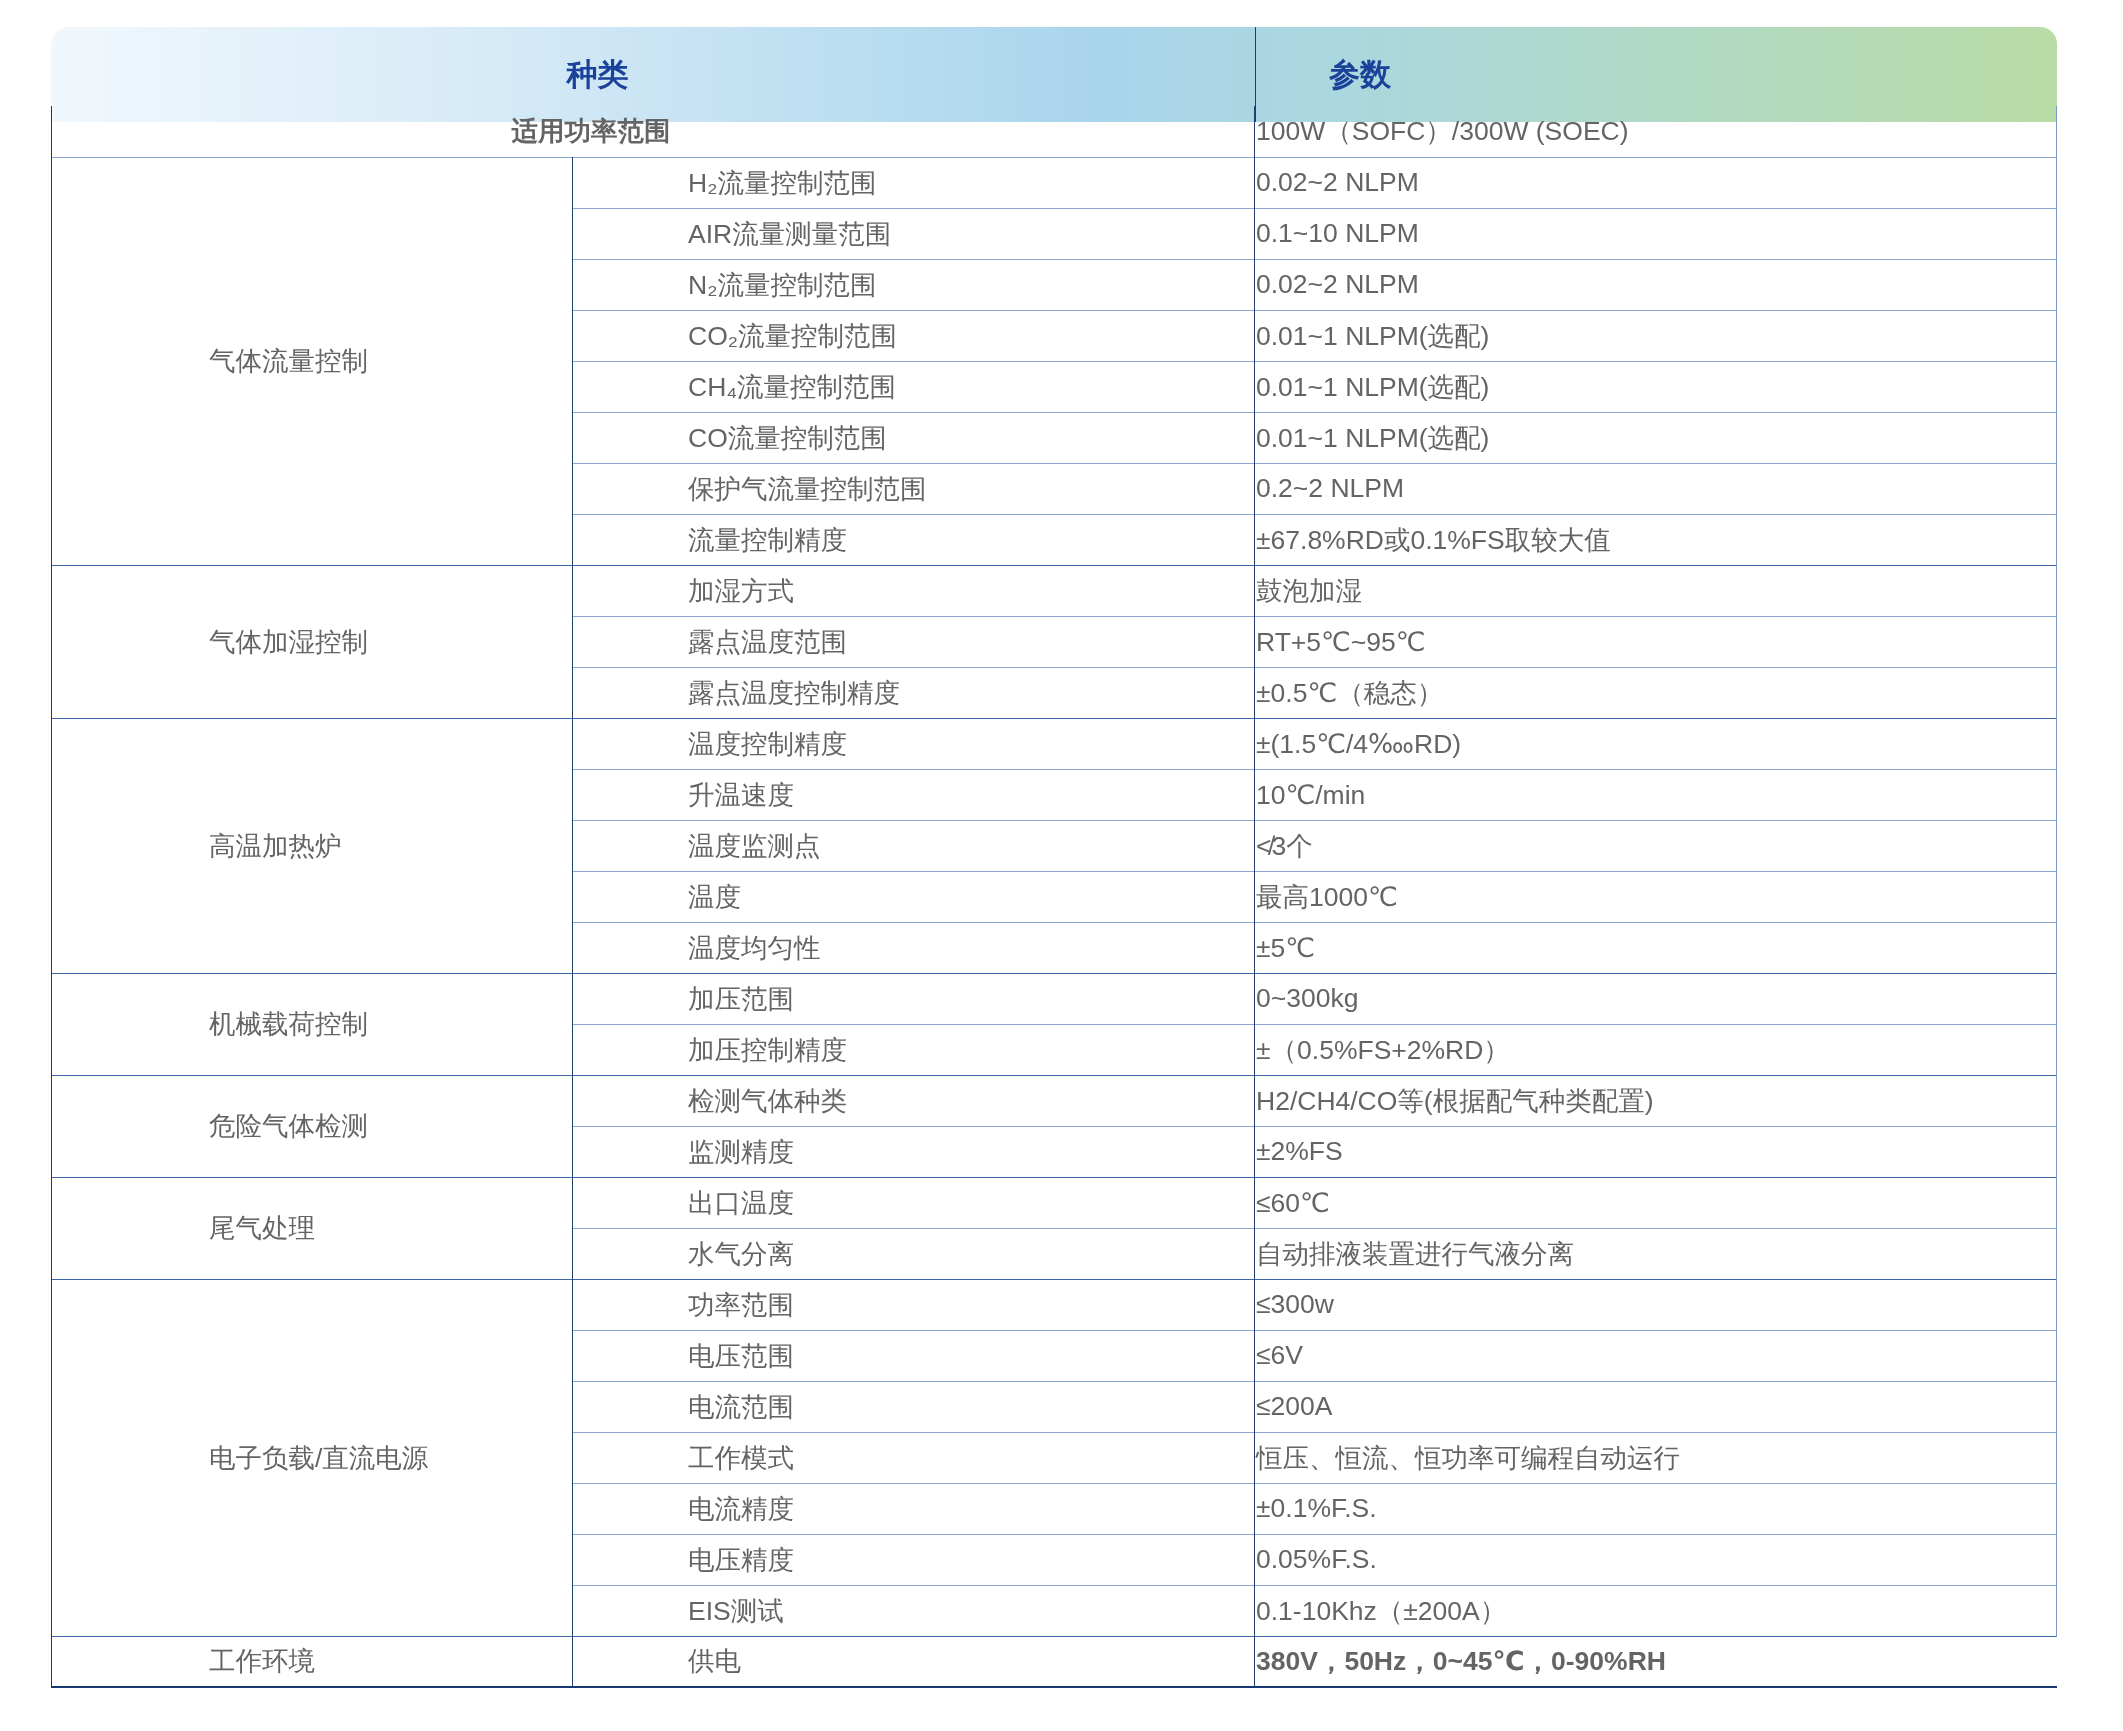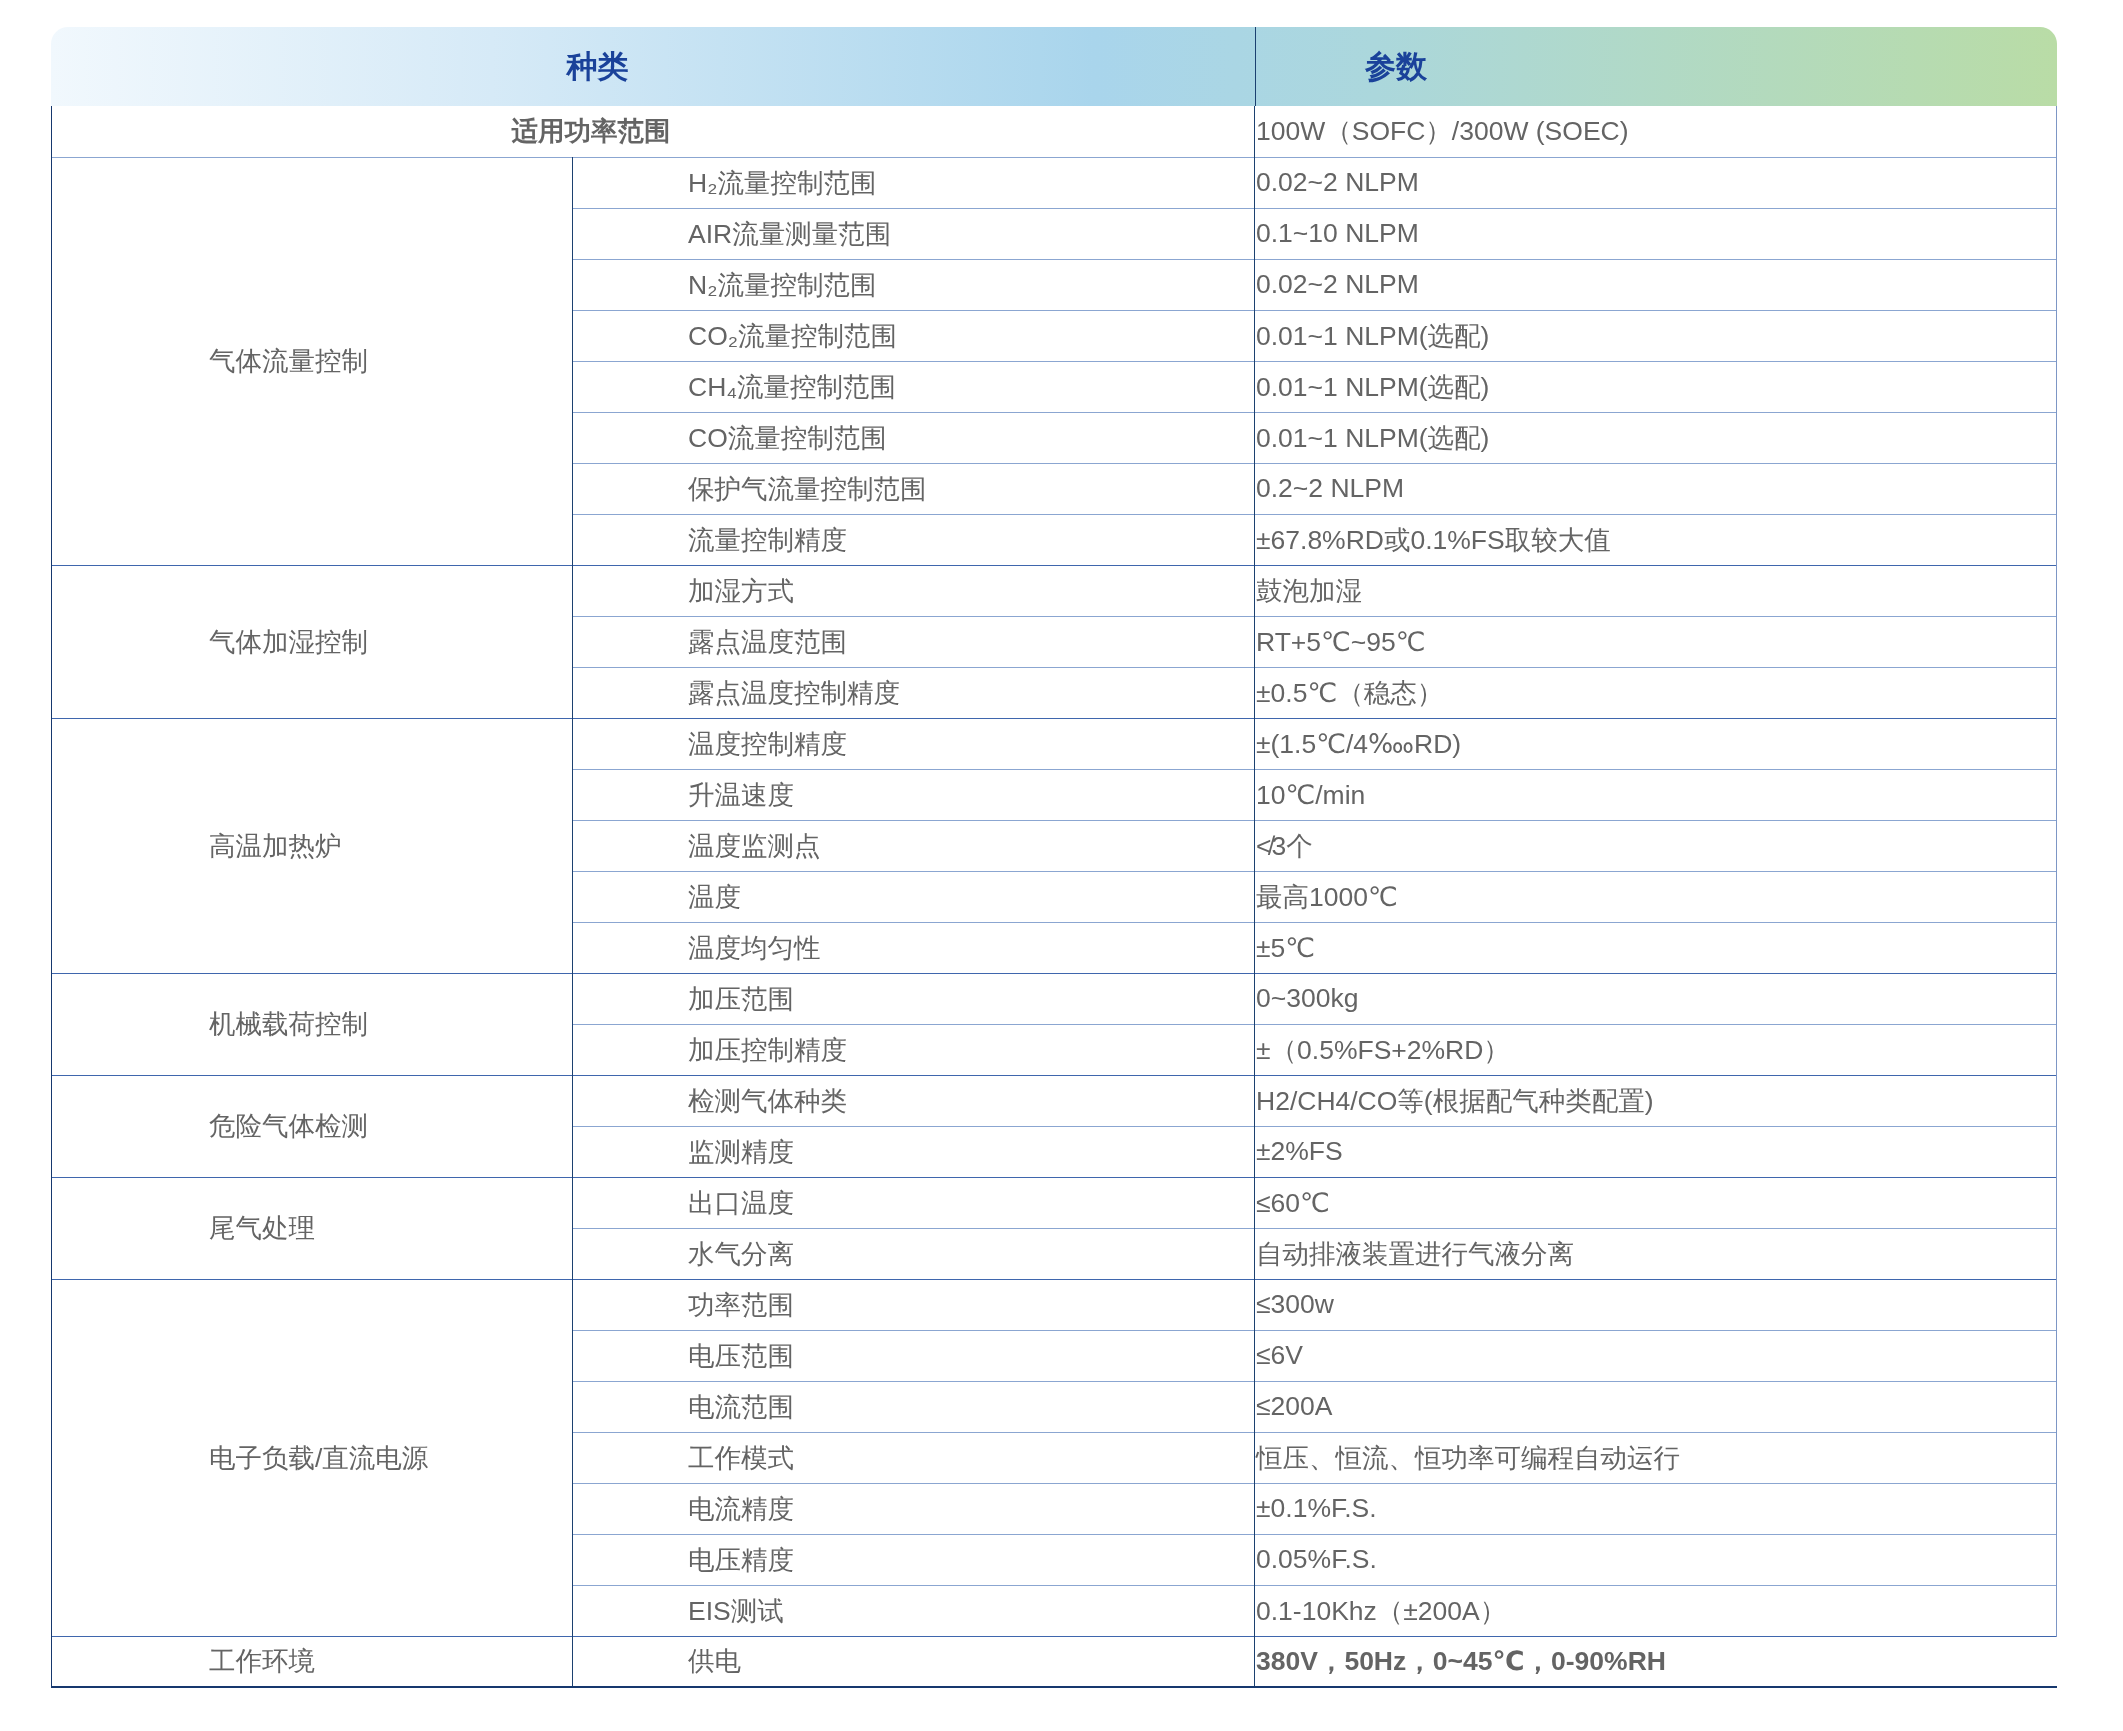--- a/index.html
+++ b/index.html
@@ -6,33 +6,33 @@
   body {
     width:2124px; height:1732px;
     background:#ffffff;
     font-family:"Liberation Sans","DejaVu Sans",sans-serif;
     overflow:hidden;
   }
   .sheet { position:relative; width:2124px; height:1732px; background:#ffffff; }
 
   
   .hdr {
-    position:absolute; left:51px; top:27px; width:2006px; height:79px;
+    position:absolute; left:51px; top:27px; width:2006px; height:95px;
     border-radius:17px 17px 0 0;
     background:linear-gradient(90deg,#f1f8fd 0%,#d6eaf7 22%,#a9d5ec 52%,#abd7dc 66%,#b9dca6 100%);
     display:flex;
     font-weight:bold; font-size:31px; color:#1a429a;
   }
   .hdr-left {
     width:1204px; box-sizing:border-box; padding-right:111px;
     display:flex; align-items:center; justify-content:center;
   }
   .hdr-right {
     flex:1; box-sizing:border-box; border-left:1.7px solid #1c4170;
-    padding-left:109px; display:flex; align-items:center;
+    padding-left:73px; display:flex; align-items:center;
   }
 
   
   table.spec {
     position:absolute; left:51px; top:106px; width:2006px;
     border-collapse:collapse; table-layout:fixed;
   }
   table.spec td {
     vertical-align:middle;
     font-size:26.5px; color:#646464;

